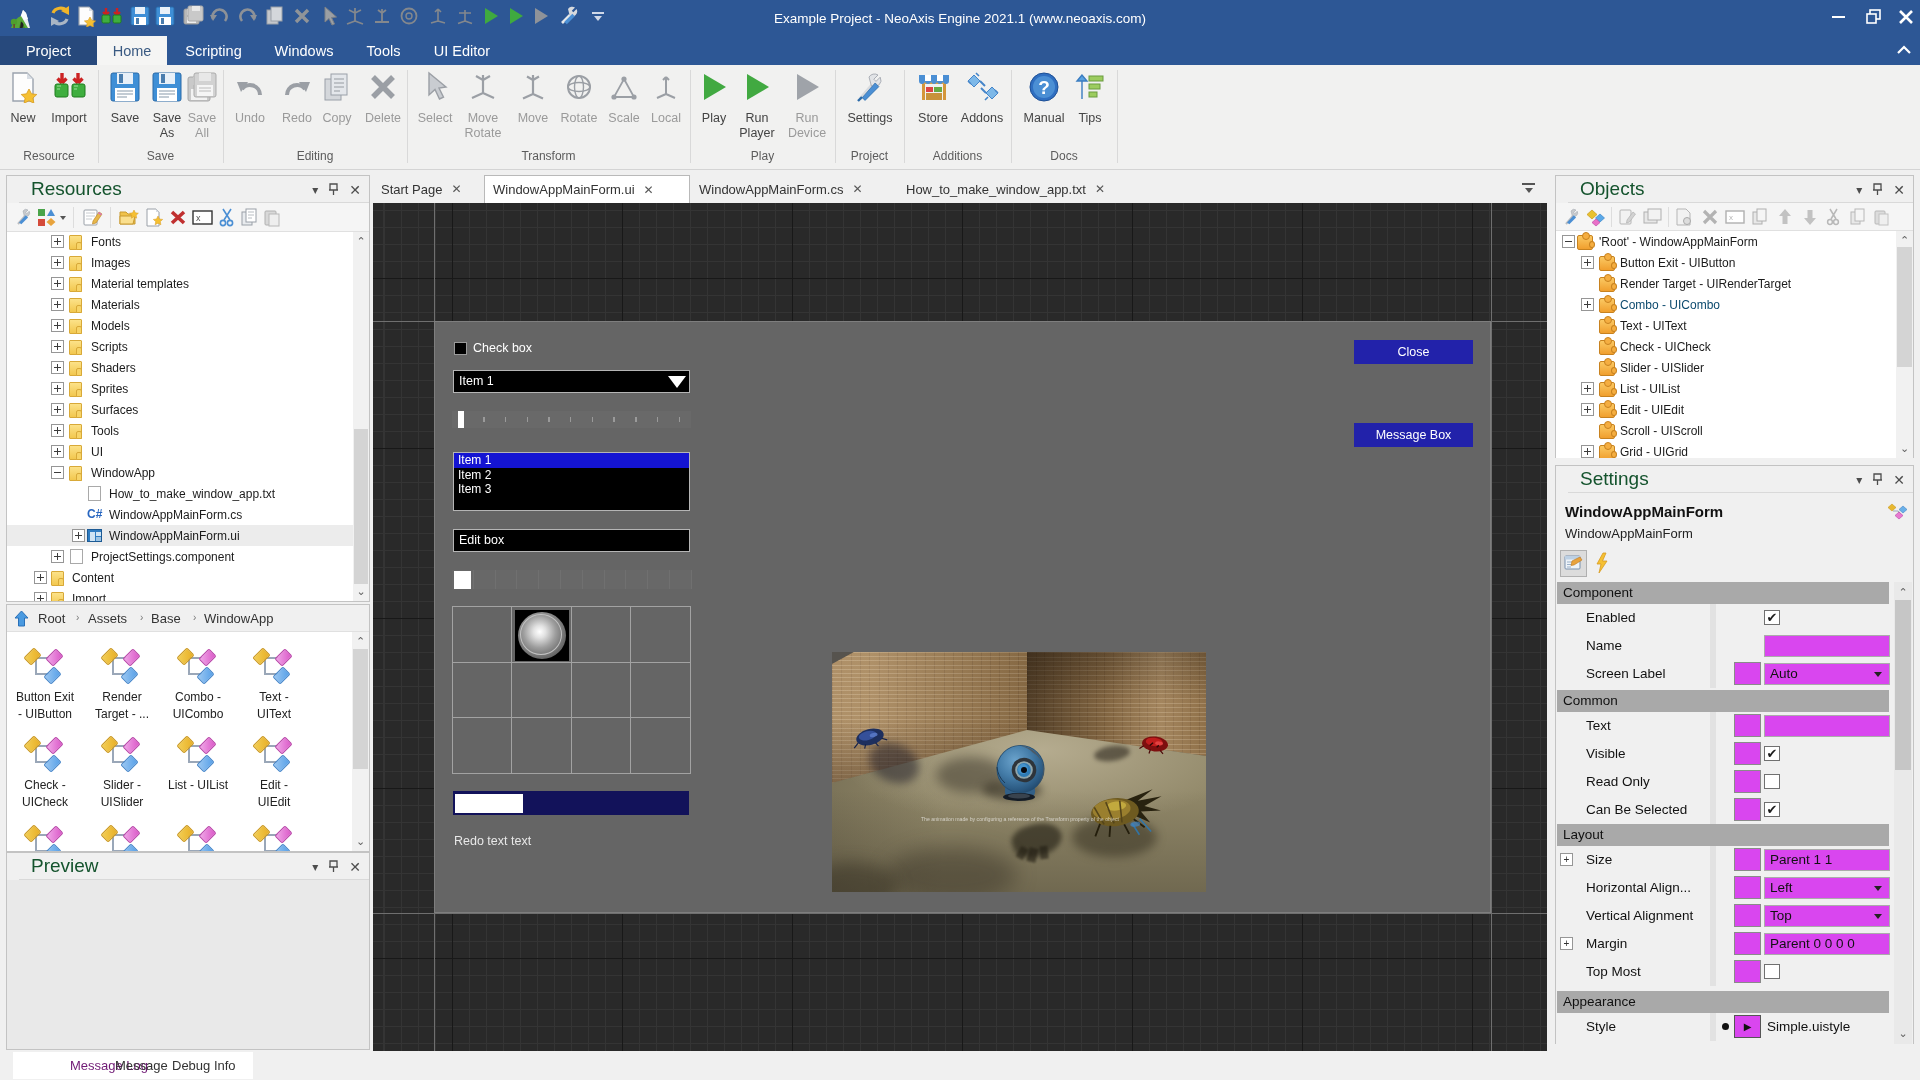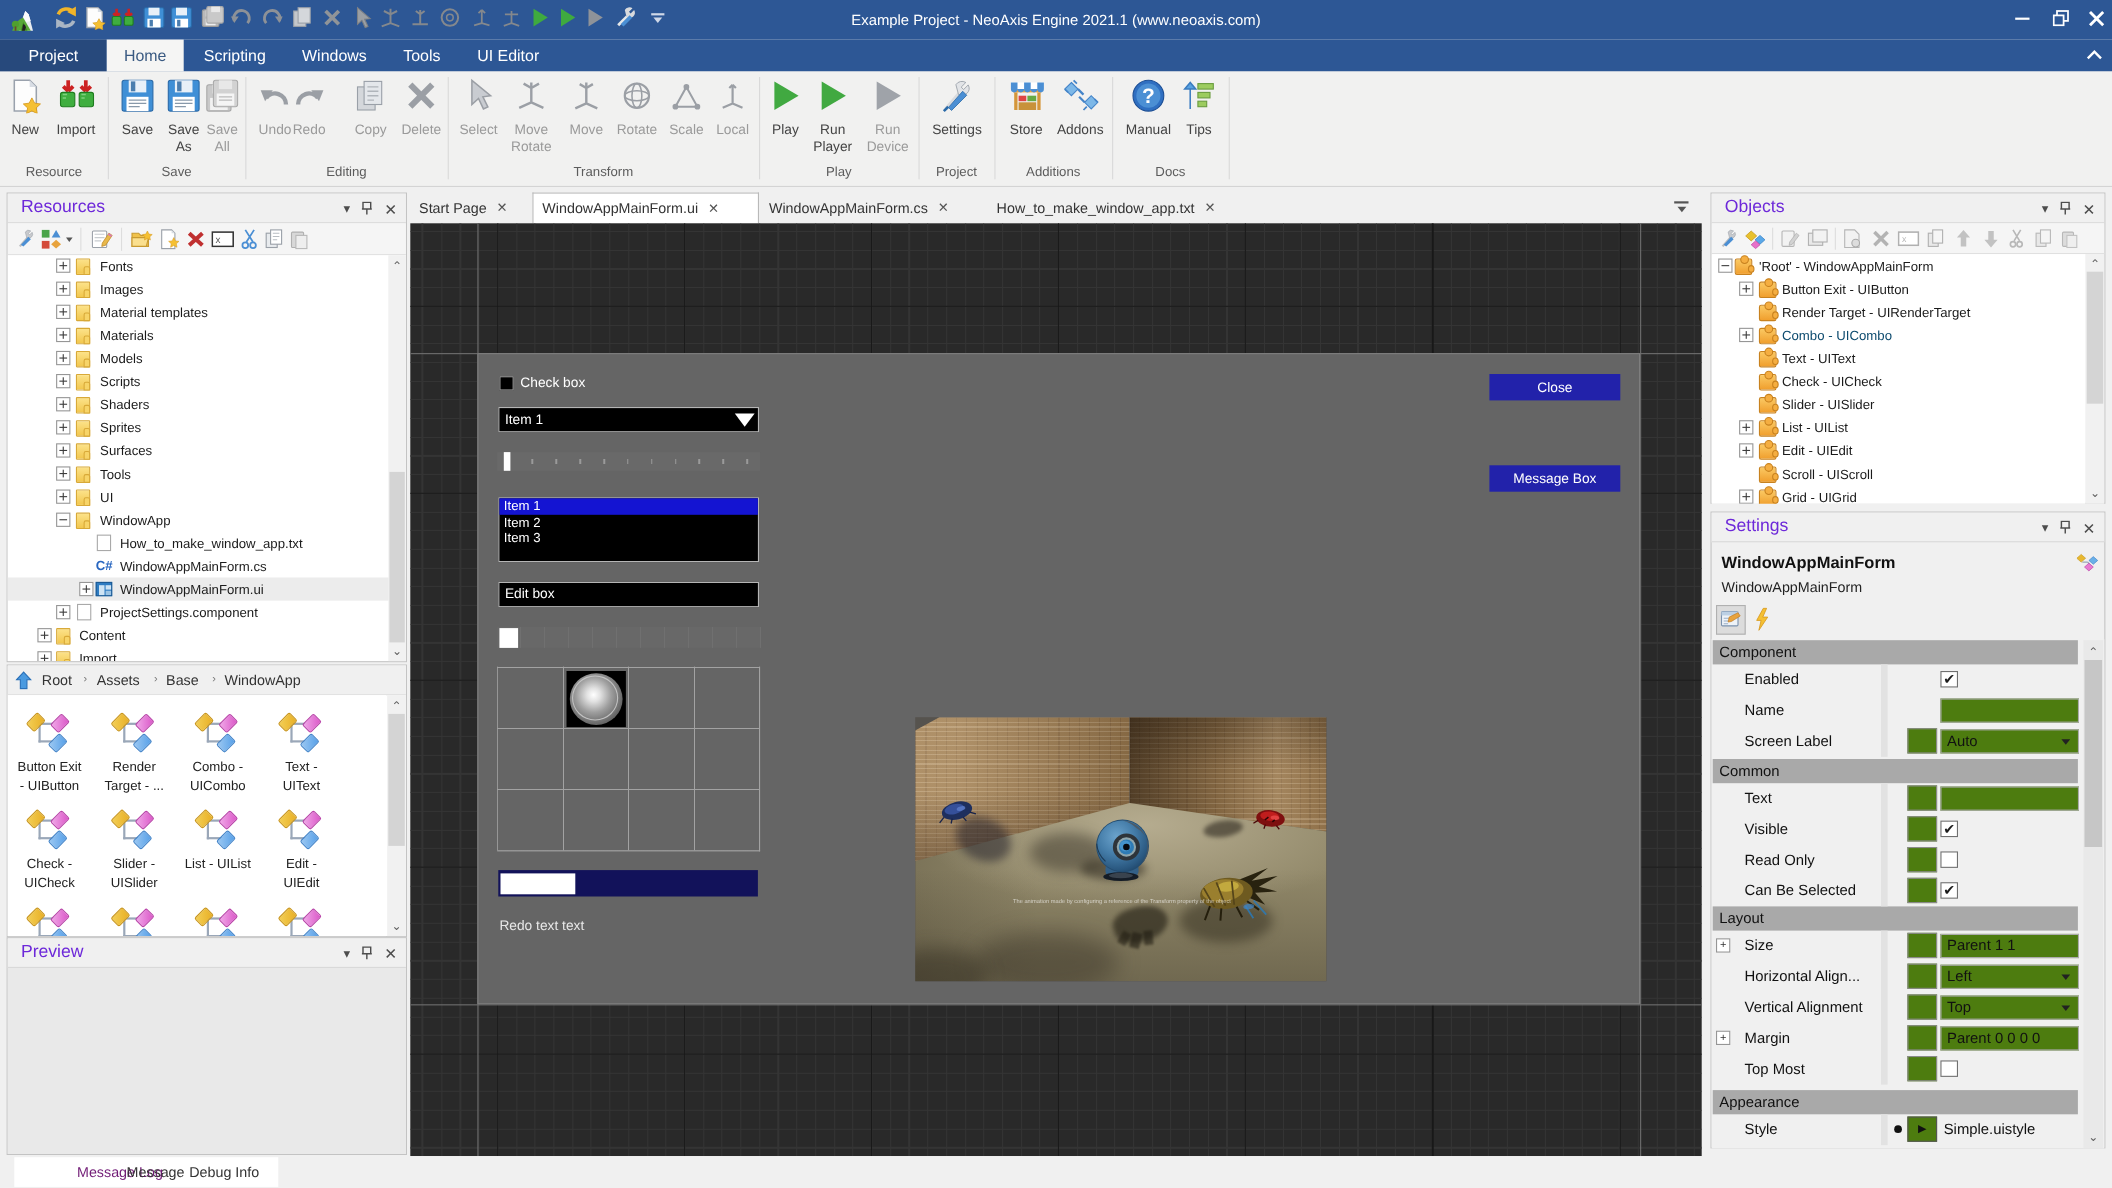--- a/index.html
+++ b/index.html
@@ -16,22 +16,22 @@
 #ribbon { left:0; top:65px; width:1920px; height:105px; background:#f1f1f0;
   border-bottom:1px solid #d4d4d4; }
 .gsep { position:absolute; top:5px; width:1px; height:93px; background:#d9d9d9; }
 .glabel { position:absolute; top:84px; font-size:12px; color:#5c5c5c; text-align:center; }
 .ritem { position:absolute; top:6px; text-align:center; font-size:12.5px; color:#444; line-height:14.5px; }
 .ritem .ic { margin:0 auto 8px auto; width:32px; height:32px; position:relative; }
 .ritem.dis { color:#9a9a9a; }
 
 
 .panel { position:absolute; background:#f0f0f0; border:1px solid #c3c3c3; }
-.ptitle { position:absolute; left:0; top:0; right:0; height:27px; background:#f0f0f0;
-  border-bottom:1px solid #d9d9d9; color:#6d28d9; font-size:16px; line-height:26px;
+.ptitle { position:absolute; left:12px; top:0; right:0; height:27px; background:#f0f0f0;
+  border-bottom:1px solid #d9d9d9; color:#14532d; font-size:19px; line-height:26px;
   padding-left:12px; }
 .pbtns { position:absolute; right:8px; top:0; height:27px; display:flex; gap:10px;
   align-items:center; color:#4d4d4d; font-size:12px; }
 .expander { width:13px; height:13px; border:1px solid #969696; background:#fff;
   position:relative; flex:none; }
 .expander:before { content:""; position:absolute; left:2px; top:5px; width:7px; height:1px; background:#3c3c3c; }
 .expander.plus:after { content:""; position:absolute; left:5px; top:2px; width:1px; height:7px; background:#3c3c3c; }
 .folder { width:13px; height:15px; background:linear-gradient(#fce289,#f2c74e); border:1px solid #d8a938;
   border-radius:1px; position:relative; flex:none; }
 .folder:before { content:""; position:absolute; right:-1px; bottom:-1px; width:4px; height:6px;
@@ -49,21 +49,21 @@
 .sb .ar { position:absolute; left:0; width:100%; color:#616161; font-size:11px; text-align:center; }
 .sb .th { position:absolute; left:1px; right:1px; background:#d4d4d4; }
 
 
 #canvas { left:373px; top:203px; width:1174px; height:848px; background:#292929; overflow:hidden; }
 
 
 .shead { position:absolute; left:1px; background:#a9a9a9; color:#111; font-size:13.5px;
   height:22px; line-height:22px; padding-left:6px; }
 .srow { position:absolute; left:1px; height:28px; font-size:13.5px; color:#111; }
-.sbox { position:absolute; background:#4d7c0f; border:1px solid #ababab; }
+.sbox { position:absolute; background:#d946ef; border:1px solid #ababab; }
 .scheck { position:absolute; width:16px; height:15px; background:#fff; border:1px solid #707070;
   font-size:13px; line-height:14px; text-align:center; color:#1b1b1b; }
 
 
 .dtab { position:absolute; top:0; height:28px; display:flex; align-items:center;
   font-size:13px; color:#333; }
 .dtab .x { margin-left:9px; color:#555; font-size:12px; }
 
 
 .aitem { position:absolute; width:76px; text-align:center; font-size:12px; color:#222; line-height:16.5px; }
@@ -259,21 +259,21 @@
         <rect x="13" y="2" width="12" height="8" fill="#e8e8e8"></rect>
         <rect x="11" y="14" width="16" height="11" fill="#f5f5f5"></rect>
         <path d="M13 17 h12 M13 20 h12" stroke="#bbb" stroke-width="1.2"></path>
       </svg></div>Save<br>All</div>
 
     <div class="ritem dis" style="left:228px;width:44px">
       <div class="ic"><svg width="32" height="32" viewBox="0 0 32 32">
         <path d="M26 24 A10 10 0 0 0 8 18" fill="none" stroke="#9b9fa5" stroke-width="4"></path>
         <path d="M3 11 L14 11 L7 21 Z" fill="#9b9fa5"></path>
       </svg></div>Undo</div>
-    <div class="ritem dis" style="left:260px;width:42px">
+    <div class="ritem dis" style="left:276px;width:42px">
       <div class="ic"><svg width="32" height="32" viewBox="0 0 32 32">
         <path d="M6 24 A10 10 0 0 1 24 18" fill="none" stroke="#9b9fa5" stroke-width="4"></path>
         <path d="M29 11 L18 11 L25 21 Z" fill="#9b9fa5"></path>
       </svg></div>Redo</div>
     <div class="ritem dis" style="left:316px;width:42px">
       <div class="ic"><svg width="32" height="32" viewBox="0 0 32 32">
         <rect x="4" y="8" width="16" height="21" fill="#d4d7db" stroke="#9aa0a8"></rect>
         <rect x="10" y="3" width="16" height="21" fill="#e4e7eb" stroke="#9aa0a8"></rect>
         <path d="M13 8 h10 M13 12 h10 M13 16 h10 M13 20 h6" stroke="#b0b5bb" stroke-width="1.3"></path>
       </svg></div>Copy</div>

